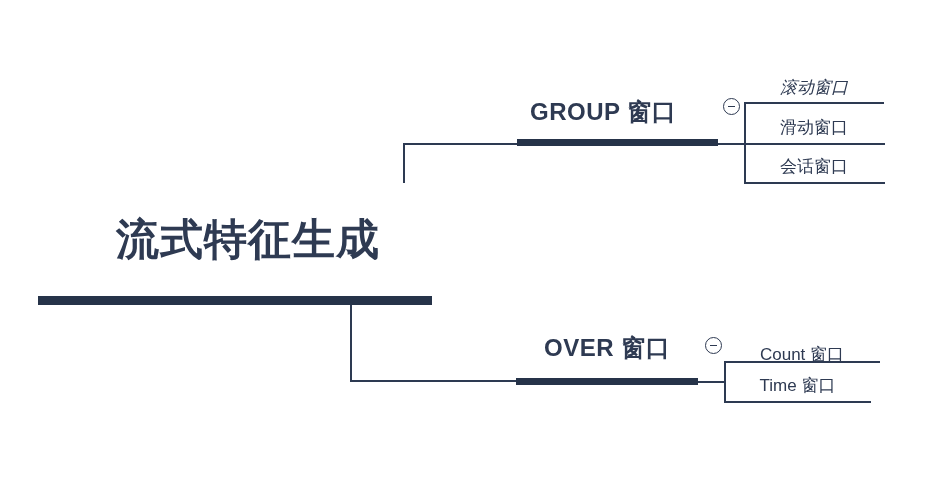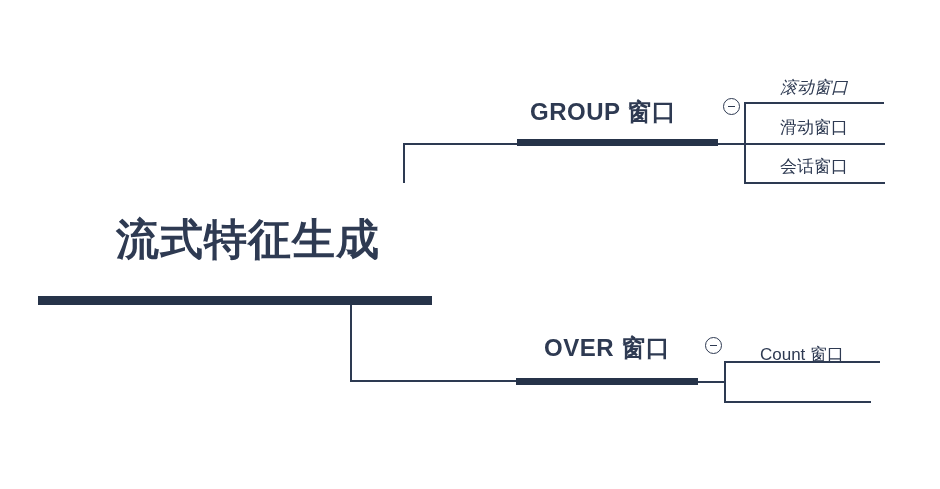--- a/index.html
+++ b/index.html
@@ -102,15 +102,16 @@
 
   <div class="collapse-btn" style="left:705px; top:337px;">
     <div class="minus-glyph"></div>
   </div>
 
   <div class="thin-line" style="left:724px; top:361px; width:2px; height:42px;"></div>
 
   <div class="node-label leaf-label" style="left:724px; top:343px; width:156px;">Count 窗口</div>
   <div class="thin-line" style="left:724px; top:361px; width:156px; height:2px;"></div>
 
+  <div class="node-label leaf-label" style="left:724px; top:374px; width:147px;">Time 窗口</div>
   <div class="thin-line" style="left:724px; top:401px; width:147px; height:2px;"></div>
 
 </div>
 
 </body></html>

